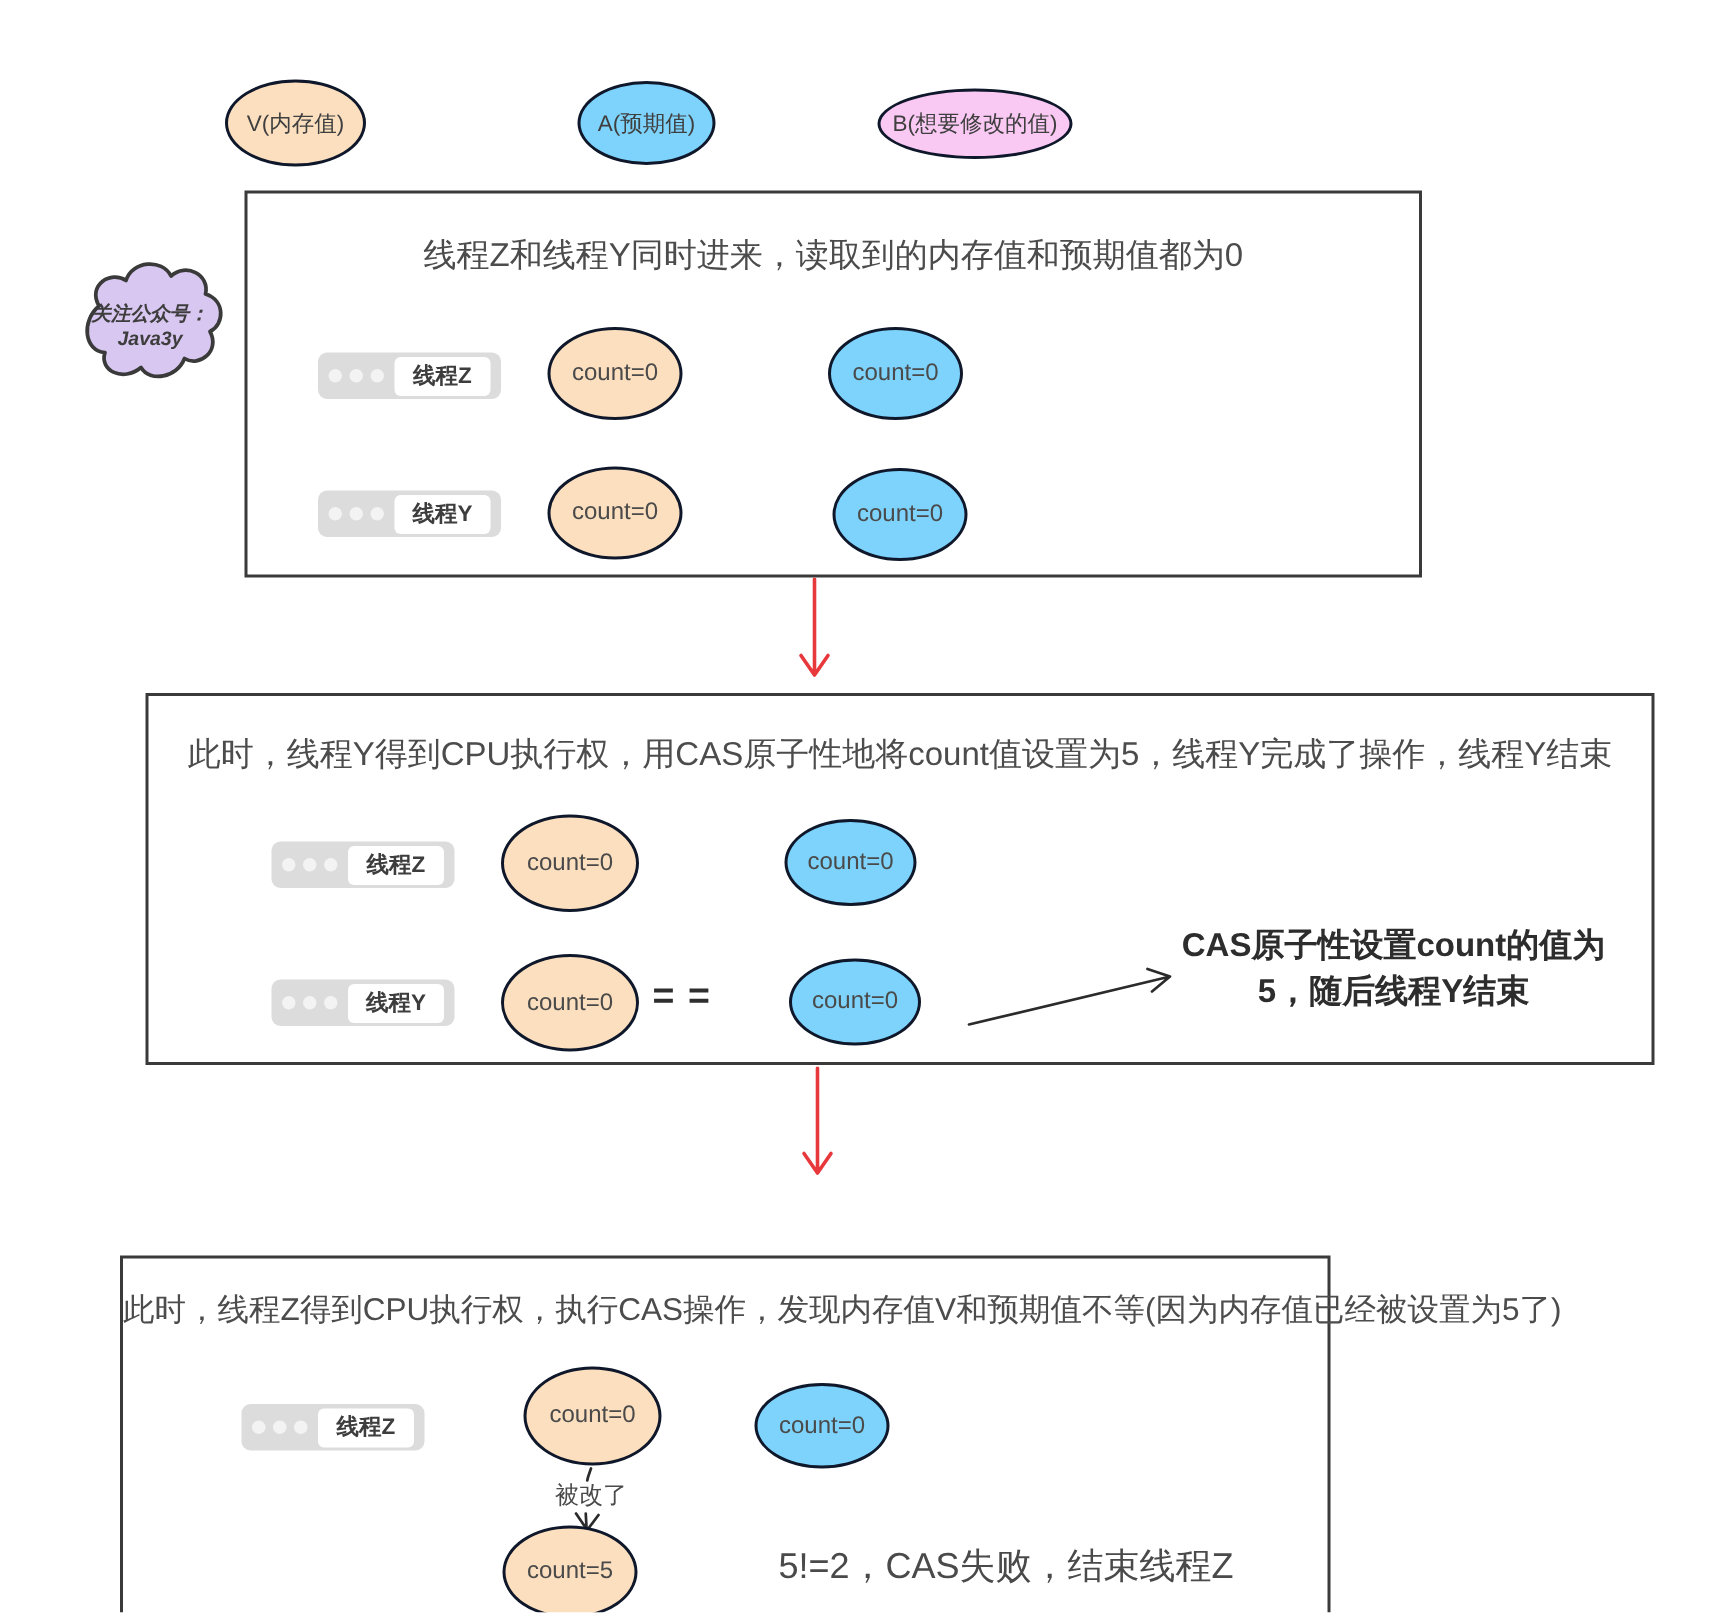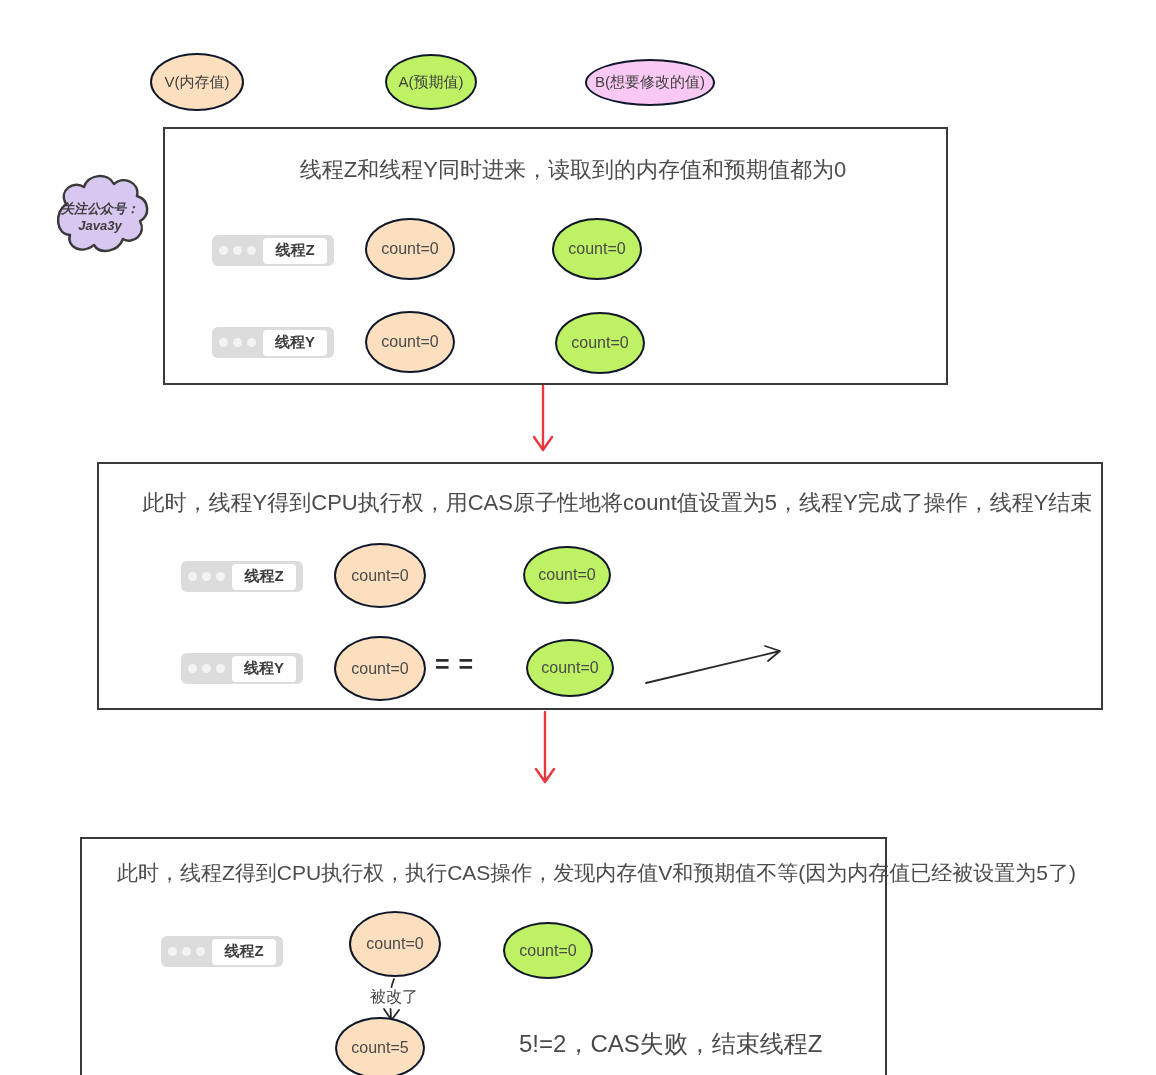--- a/index.html
+++ b/index.html
@@ -14,35 +14,34 @@
   .ellipse{
     position:absolute;
     border:2px solid #0f172a;
     border-radius:50%;
     display:flex;align-items:center;justify-content:center;
     font-size:16px;color:#4a4a4a;
     box-sizing:border-box;
     text-align:center;
   }
   .orange{background:#fbdfbf;}
-  .green{background:#bef264;}
+  .green{background:#7dd3fc;}
   .pink{background:#f9c8f3;border-width:2.5px;}
   .legend-label{font-size:15px;color:#3f3f3f;}
   .step-box{
     position:absolute;
     border:2px solid #3a3a3a;
     background:#ffffff;
     box-sizing:border-box;
   }
   .step-title{
     position:absolute;left:0;right:0;
     text-align:center;
     font-size:22px;color:#4c4c4c;
     white-space:nowrap;
-    margin-left:35px;
   }
   .thread-bar{
     position:absolute;
     width:122px;height:31px;
     background:#dcdcdc;
     border-radius:6px;
     display:flex;align-items:center;
     padding:0 7px;
     box-sizing:border-box;
     margin-left:14px;
@@ -186,20 +185,24 @@
     <div class="ellipse green" style="left:427px;top:175px;width:88px;height:58px;">
       <span>count=0</span>
     </div>
 
     <div class="abs" style="left:543px;top:178px;">
       <svg width="145" height="45" viewBox="0 0 145 45">
         <path d="M4 41 L136 9.5 M123 4 L138 9 L126 19" fill="none" stroke="#2b2b2b" stroke-width="1.8" stroke-linecap="round" stroke-linejoin="round"></path>
       </svg>
     </div>
 
+    <div class="note" style="left:660px;top:150px;width:340px;">
+      <div>CAS原子性设置count的值为</div>
+      <div>5，随后线程Y结束</div>
+    </div>
   </div>
 
   <div class="abs" style="left:530px;top:711px;">
     <svg width="30" height="78" viewBox="0 0 30 78">
       <path d="M15 1 L15 69 M6 58 L15 71 L24 58" fill="none" stroke="#e7383c" stroke-width="2.4" stroke-linecap="round" stroke-linejoin="round"></path>
     </svg>
   </div>
 
   <div class="step-box" style="left:80px;top:837px;width:807px;height:250px;">
     <div class="step-title" style="top:20px;font-size:21px;">此时，线程Z得到CPU执行权，执行CAS操作，发现内存值V和预期值不等(因为内存值已经被设置为5了)</div>

